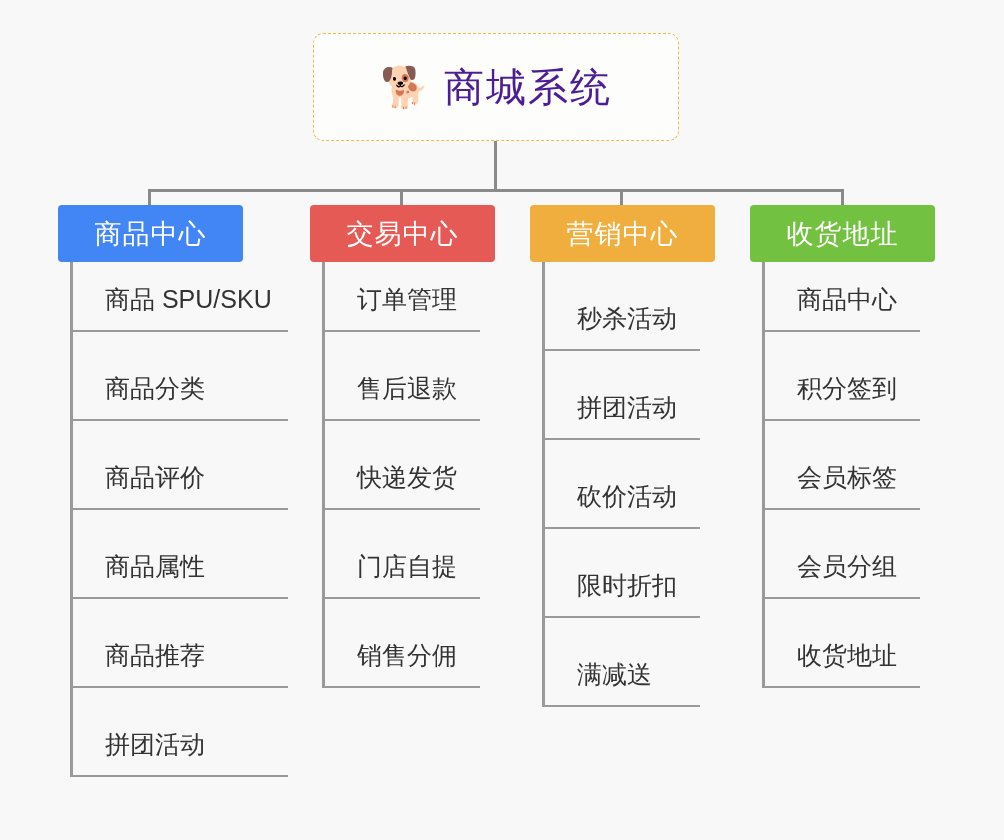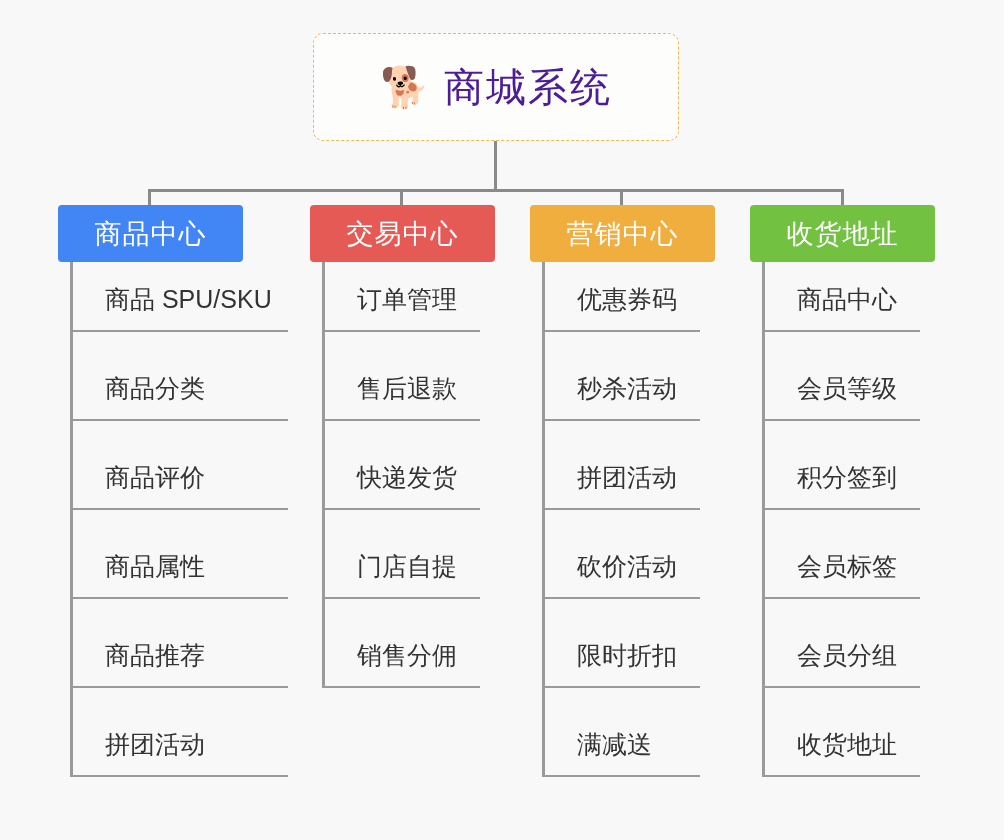--- a/index.html
+++ b/index.html
@@ -172,23 +172,20 @@
         </div>
       <div class="col-item">
           <span class="col-item-label">销售分佣</span>
         </div>
     </div>
   </div>
 
   <div class="column col-3" style="left:530px; width:200px;">
     <div class="col-header" style="width:185px; background:#efae3e;">营销中心</div>
     <div class="col-body">
-      <div class="col-item first">
-          <span class="col-item-label">优惠券码</span>
-        </div>
       <div class="col-item">
           <span class="col-item-label">秒杀活动</span>
         </div>
       <div class="col-item">
           <span class="col-item-label">拼团活动</span>
         </div>
       <div class="col-item">
           <span class="col-item-label">砍价活动</span>
         </div>
       <div class="col-item">
@@ -200,23 +197,20 @@
     </div>
   </div>
 
   <div class="column col-4" style="left:750px; width:200px;">
     <div class="col-header" style="width:185px; background:#73c141;">收货地址</div>
     <div class="col-body">
       <div class="col-item first">
           <span class="col-item-label">商品中心</span>
         </div>
       <div class="col-item">
-          <span class="col-item-label">会员等级</span>
-        </div>
-      <div class="col-item">
           <span class="col-item-label">积分签到</span>
         </div>
       <div class="col-item">
           <span class="col-item-label">会员标签</span>
         </div>
       <div class="col-item">
           <span class="col-item-label">会员分组</span>
         </div>
       <div class="col-item">
           <span class="col-item-label">收货地址</span>

